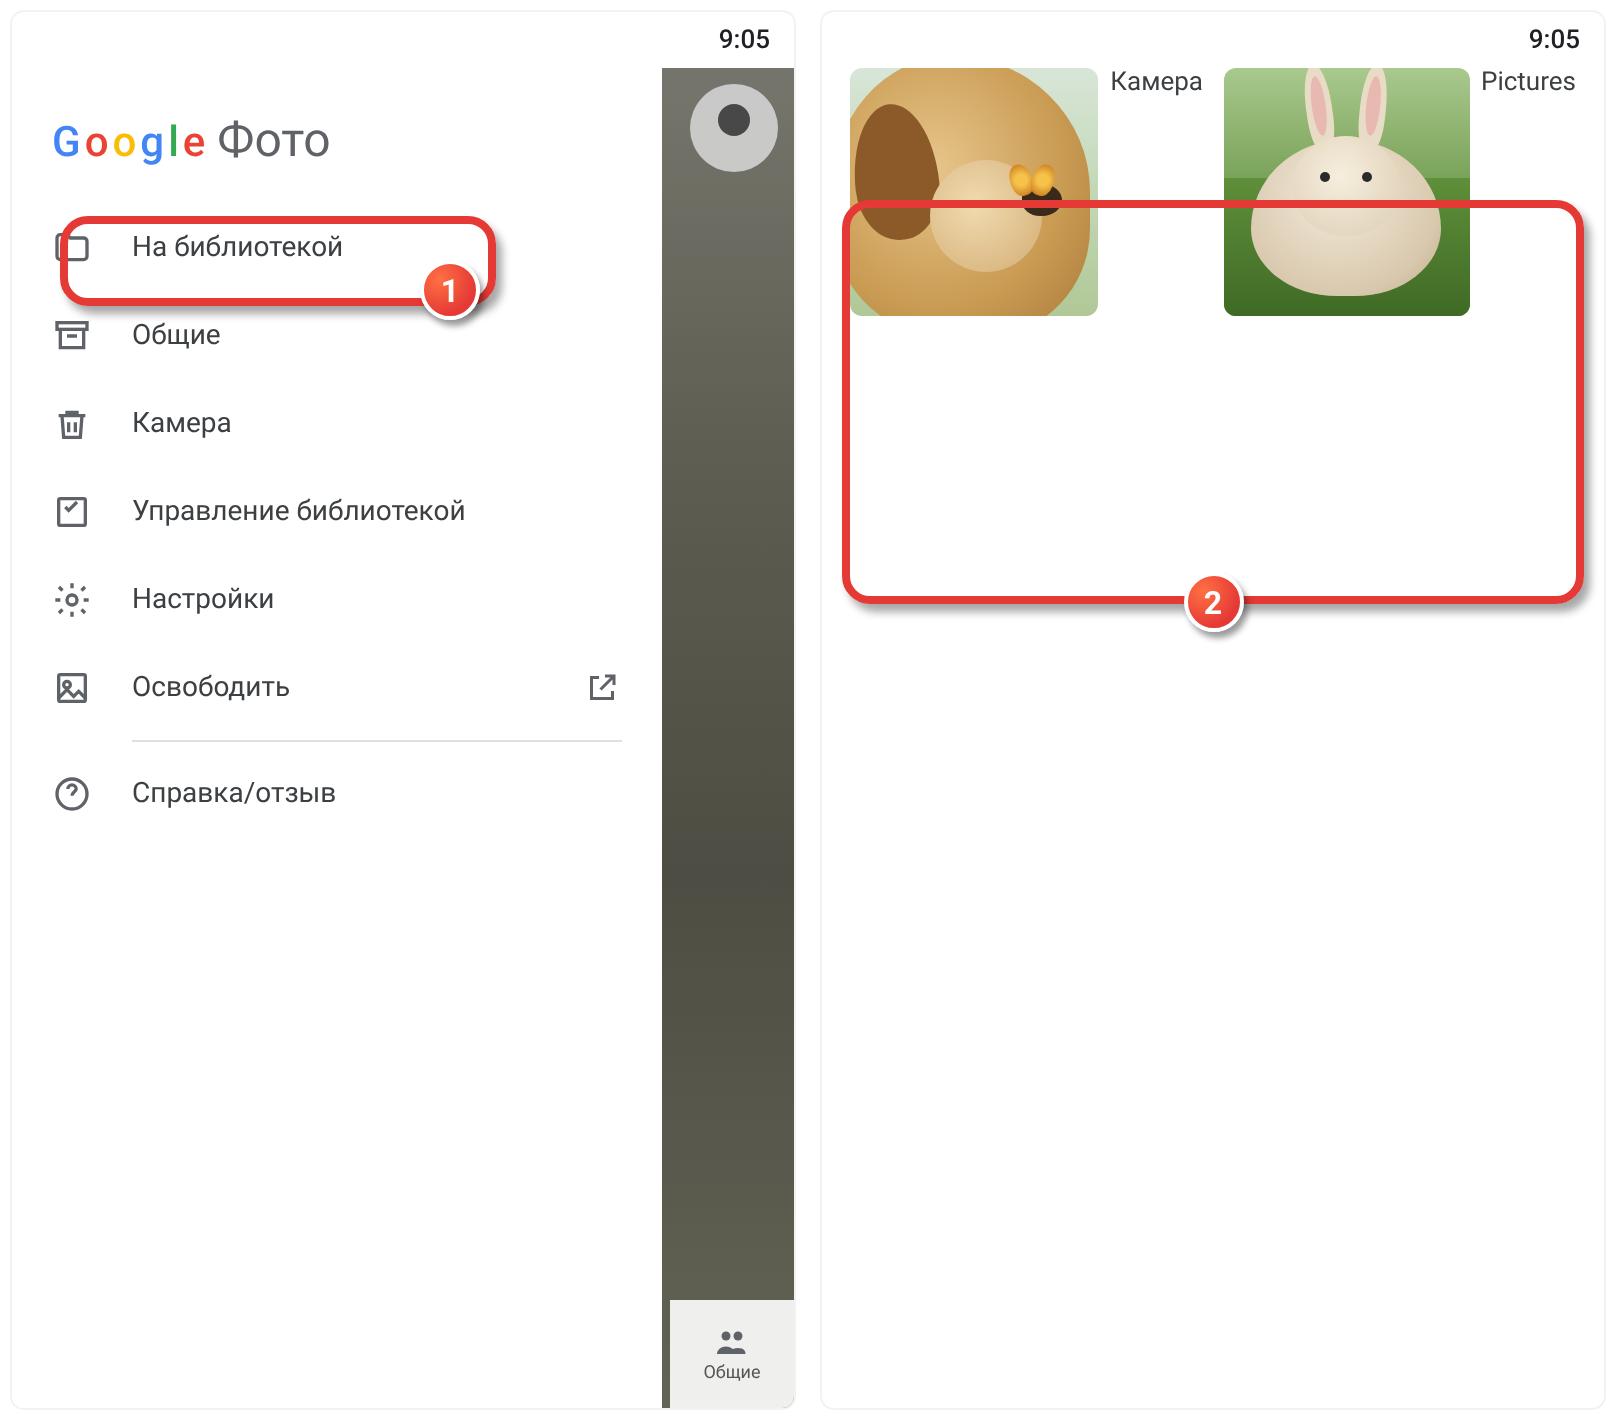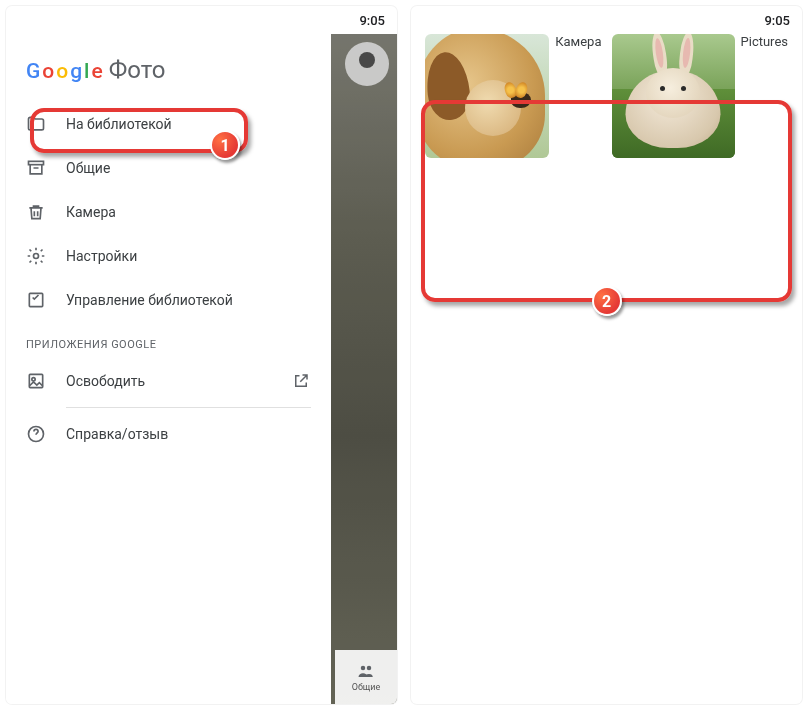--- a/index.html
+++ b/index.html
@@ -331,38 +331,37 @@
             <path d="M4 7h16M9 7V5h6v2M6 7l1 13h10l1-13M10 11v6M14 11v6"></path>
           </svg>
       </span>
       <span>Камера</span>
     </div>
 
 
     <div class="menu-item">
       <span class="icon">
         <svg viewBox="0 0 24 24" width="20" height="20" fill="none" stroke="#5f6368" stroke-width="2">
+            <rect x="4" y="4" width="16" height="16" rx="1"></rect>
+            <path d="M8 9l2 2 5-5"></path>
+          </svg>
+      </span>
+      <span>Управление библиотекой</span>
+    </div>
+
+    <div class="menu-item">
+      <span class="icon">
+        <svg viewBox="0 0 24 24" width="20" height="20" fill="none" stroke="#5f6368" stroke-width="2">
             <circle cx="12" cy="12" r="3"></circle>
             <path d="M12 2v3M12 19v3M4.2 4.2l2.1 2.1M17.7 17.7l2.1 2.1M2 12h3M19 12h3M4.2 19.8l2.1-2.1M17.7 6.3l2.1-2.1"></path>
           </svg>
       </span>
       <span>Настройки</span>
     </div>
 
-    <div class="menu-item">
-      <span class="icon">
-        <svg viewBox="0 0 24 24" width="20" height="20" fill="none" stroke="#5f6368" stroke-width="2">
-            <rect x="4" y="4" width="16" height="16" rx="1"></rect>
-            <path d="M8 9l2 2 5-5"></path>
-          </svg>
-      </span>
-      <span>Управление библиотекой</span>
-    </div>
-
-    <div class="section-label">Приложения Google</div>
 
     <div class="menu-item">
       <span class="icon">
         <svg viewBox="0 0 24 24" width="20" height="20" fill="none" stroke="#5f6368" stroke-width="2">
             <rect x="4" y="4" width="16" height="16" rx="1"></rect>
             <circle cx="9" cy="10" r="2"></circle>
             <path d="M4 18l5-5 4 4 3-3 4 4"></path>
           </svg>
       </span>
       <span>Освободить</span>

